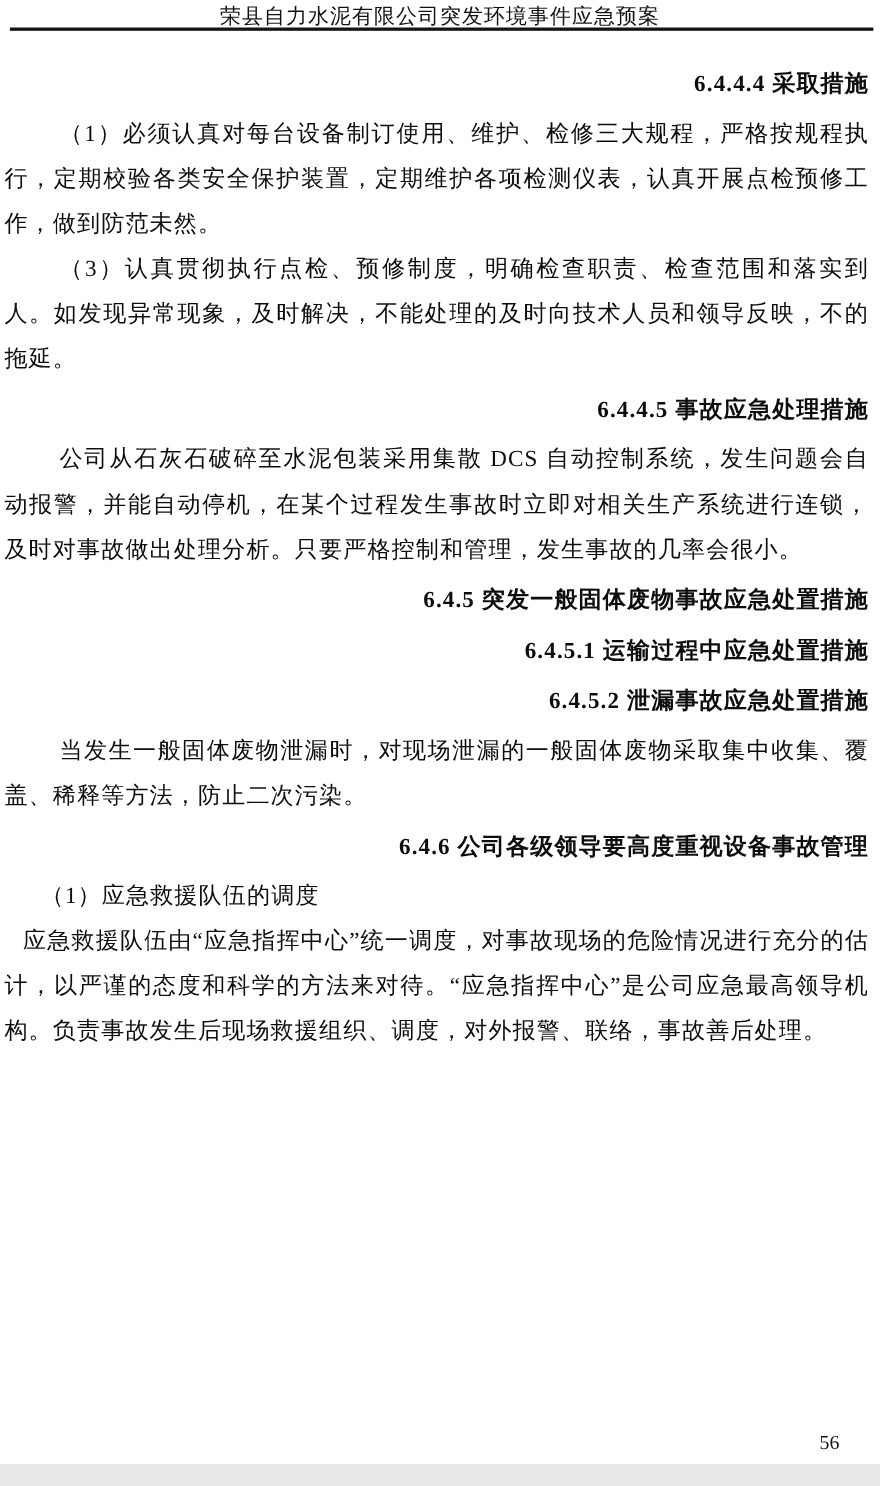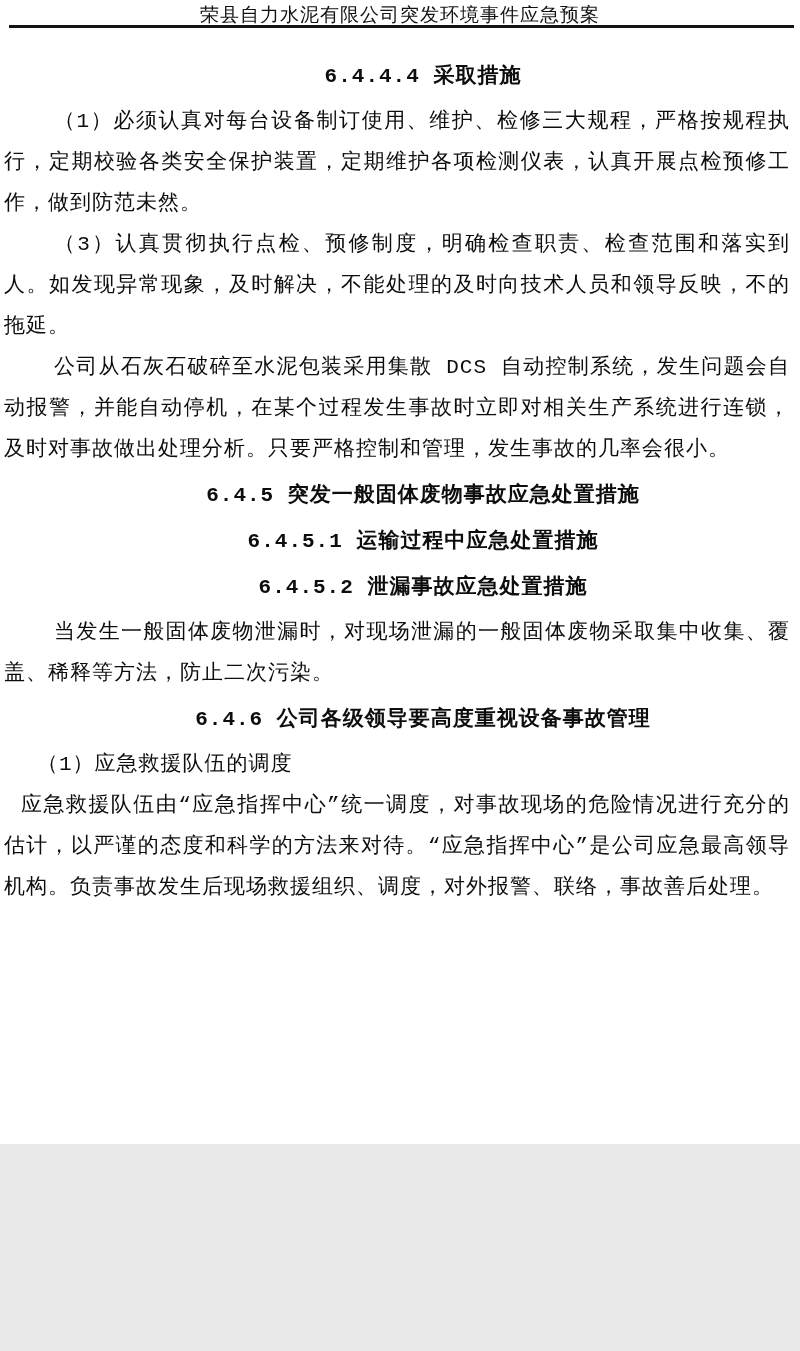--- a/index.html
+++ b/index.html
@@ -1,23 +1,23 @@
 <!DOCTYPE html>
 <html><head>
 <meta charset="utf-8">
 <style>
   html, body { margin: 0; padding: 0; background: #e8e8e8; }
   .page {
     position: relative;
     width: 800px;
-    height: 1144px;
+    height: 1331px;
     margin: 0 auto;
     background: #ffffff;
     color: #0d0d0d;
-    font-family: Liberation Mono, monospace;
+    font-family: Liberation Serif, serif;
     overflow: hidden;
   }
   .doc-header {
     position: absolute;
     top: 2px;
     left: 0;
     width: 100%;
     text-align: center;
     font-size: 19px;
     letter-spacing: 1px;
@@ -44,21 +44,21 @@
     letter-spacing: 1px;
     text-align: justify;
     text-justify: inter-character;
     color: #0d0d0d;
   }
   .para { text-indent: 50px; }
   .head {
     font-weight: 700;
     text-indent: 52px;
     margin: 5px 0 4px 0;
-    text-align: center;
+    text-align: right;
   }
   .para.indent-mid { text-indent: 33px; text-align: left; }
   .para.indent-small { text-indent: 17px; }
   .page-number {
     position: absolute;
     top: 1301px;
     right: 37px;
     font-size: 18px;
     color: #111;
   }
@@ -68,20 +68,21 @@
 
 <div class="page">
 
   <div class="doc-header">荣县自力水泥有限公司突发环境事件应急预案</div>
   <div class="header-rule"></div>
 
   <div class="content">
     <p class="head">6.4.4.4 采取措施</p>
     <p class="para">（1）必须认真对每台设备制订使用、维护、检修三大规程，严格按规程执行，定期校验各类安全保护装置，定期维护各项检测仪表，认真开展点检预修工作，做到防范未然。</p>
     <p class="para">（3）认真贯彻执行点检、预修制度，明确检查职责、检查范围和落实到人。如发现异常现象，及时解决，不能处理的及时向技术人员和领导反映，不的拖延。</p>
+    <p class="head">6.4.4.5 事故应急处理措施</p>
     <p class="para">公司从石灰石破碎至水泥包装采用集散 DCS 自动控制系统，发生问题会自动报警，并能自动停机，在某个过程发生事故时立即对相关生产系统进行连锁，及时对事故做出处理分析。只要严格控制和管理，发生事故的几率会很小。</p>
     <p class="head">6.4.5 突发一般固体废物事故应急处置措施</p>
     <p class="head">6.4.5.1 运输过程中应急处置措施</p>
     <p class="head">6.4.5.2 泄漏事故应急处置措施</p>
     <p class="para">当发生一般固体废物泄漏时，对现场泄漏的一般固体废物采取集中收集、覆盖、稀释等方法，防止二次污染。</p>
     <p class="head">6.4.6 公司各级领导要高度重视设备事故管理</p>
     <p class="para indent-mid">（1）应急救援队伍的调度</p>
     <p class="para indent-small">应急救援队伍由“应急指挥中心”统一调度，对事故现场的危险情况进行充分的估计，以严谨的态度和科学的方法来对待。“应急指挥中心”是公司应急最高领导机构。负责事故发生后现场救援组织、调度，对外报警、联络，事故善后处理。</p>
   </div>
 

